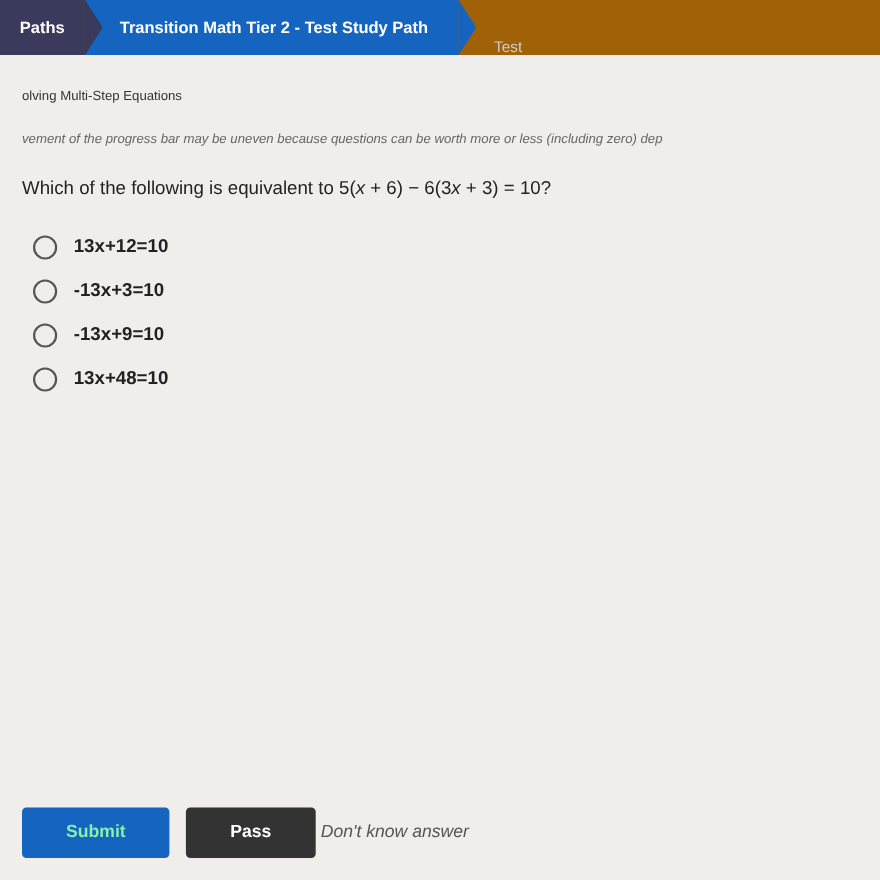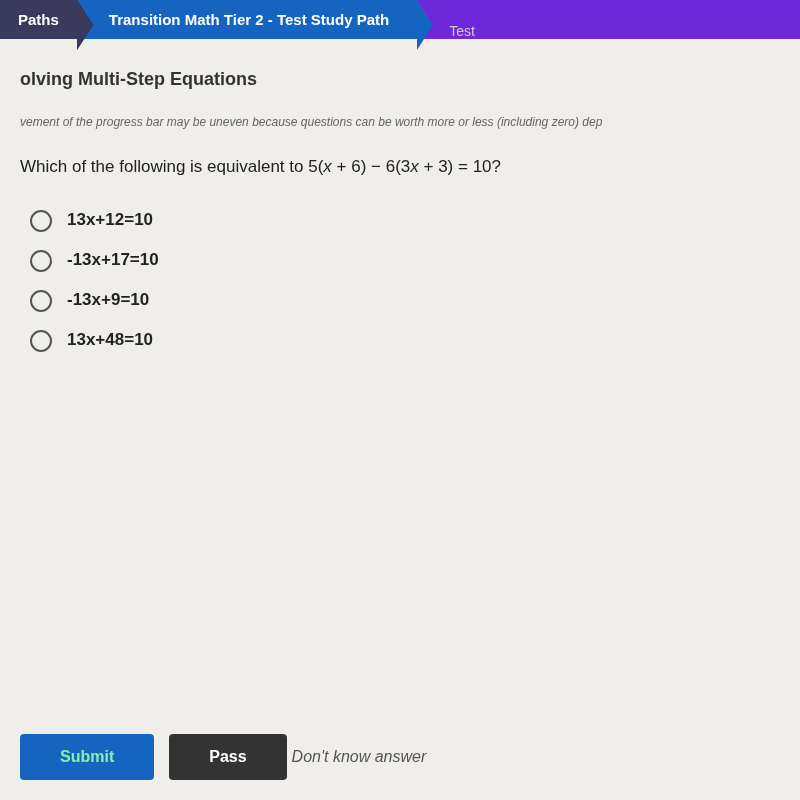--- a/index.html
+++ b/index.html
@@ -16,24 +16,24 @@
       background-color: #f0eeeb;
     }
 
     
     .main-content {
       background-color: #f0eeeb;
       padding: 30px 20px 20px 20px;
     }
 
     .section-title {
-      font-size: 18px;
+      font-size: 12px;
       color: #333333;
       margin-bottom: 25px;
-      font-weight: bold;
+      font-weight: normal;
     }
 
     .progress-note {
       font-size: 12px;
       color: #666666;
       font-style: italic;
       margin-bottom: 25px;
       white-space: nowrap;
       overflow: hidden;
       text-overflow: ellipsis;
@@ -130,22 +130,22 @@
     .dont-know-text {
       font-size: 16px;
       color: #555555;
       font-style: italic;
     }
 
     
     .nav-bar {
       display: flex;
       align-items: stretch;
-      height: 39px;
-      background-color: #6d28d9;
+      height: 50px;
+      background-color: #a16207;
     }
 
     .nav-paths {
       background-color: #3a3a5c;
       color: white;
       display: flex;
       align-items: center;
       padding: 0 18px;
       font-size: 15px;
       font-weight: bold;
@@ -243,21 +243,21 @@
 
   <div class="answer-choices">
 
     <div class="answer-option">
       <div class="radio-circle"></div>
       <span class="answer-label">13x+12=10</span>
     </div>
 
     <div class="answer-option">
       <div class="radio-circle"></div>
-      <span class="answer-label">-13x+17=10</span>
+      <span class="answer-label">-13x+3=10</span>
     </div>
 
     <div class="answer-option">
       <div class="radio-circle"></div>
       <span class="answer-label">-13x+9=10</span>
     </div>
 
     <div class="answer-option">
       <div class="radio-circle"></div>
       <span class="answer-label">13x+48=10</span>

